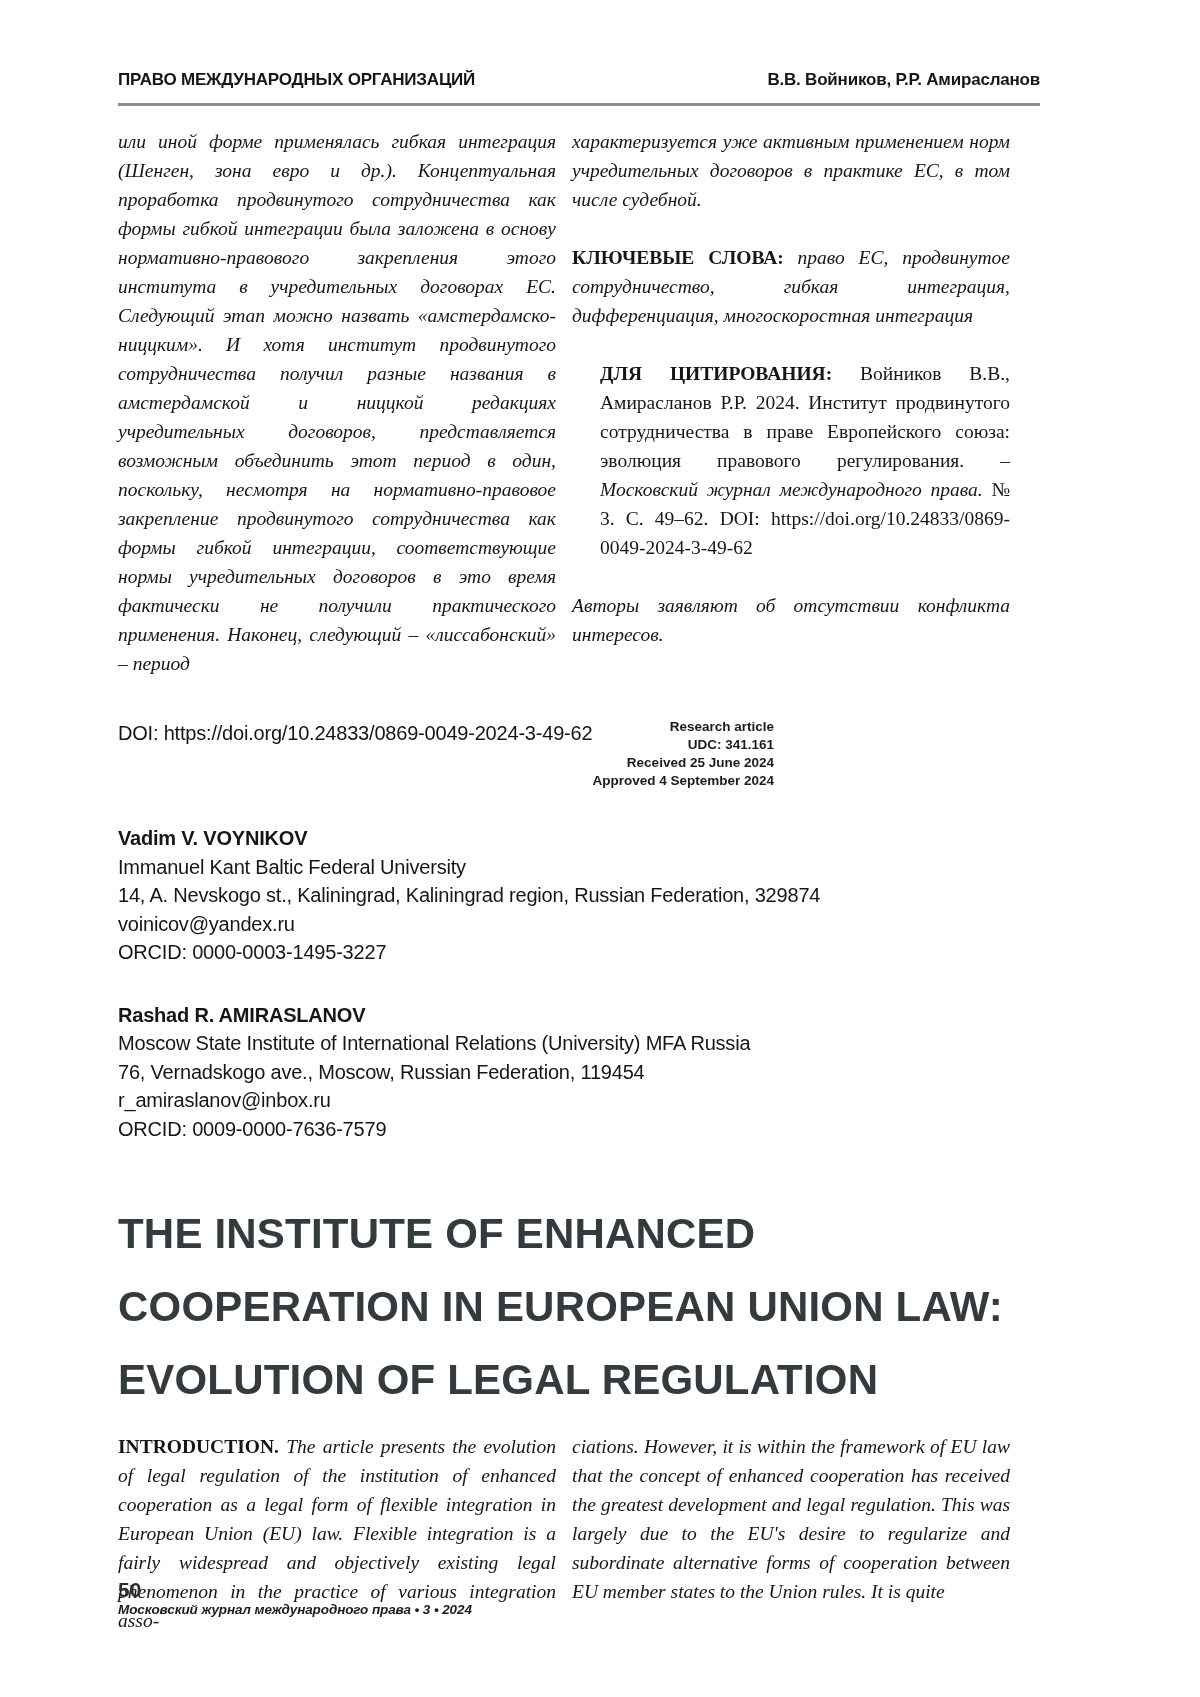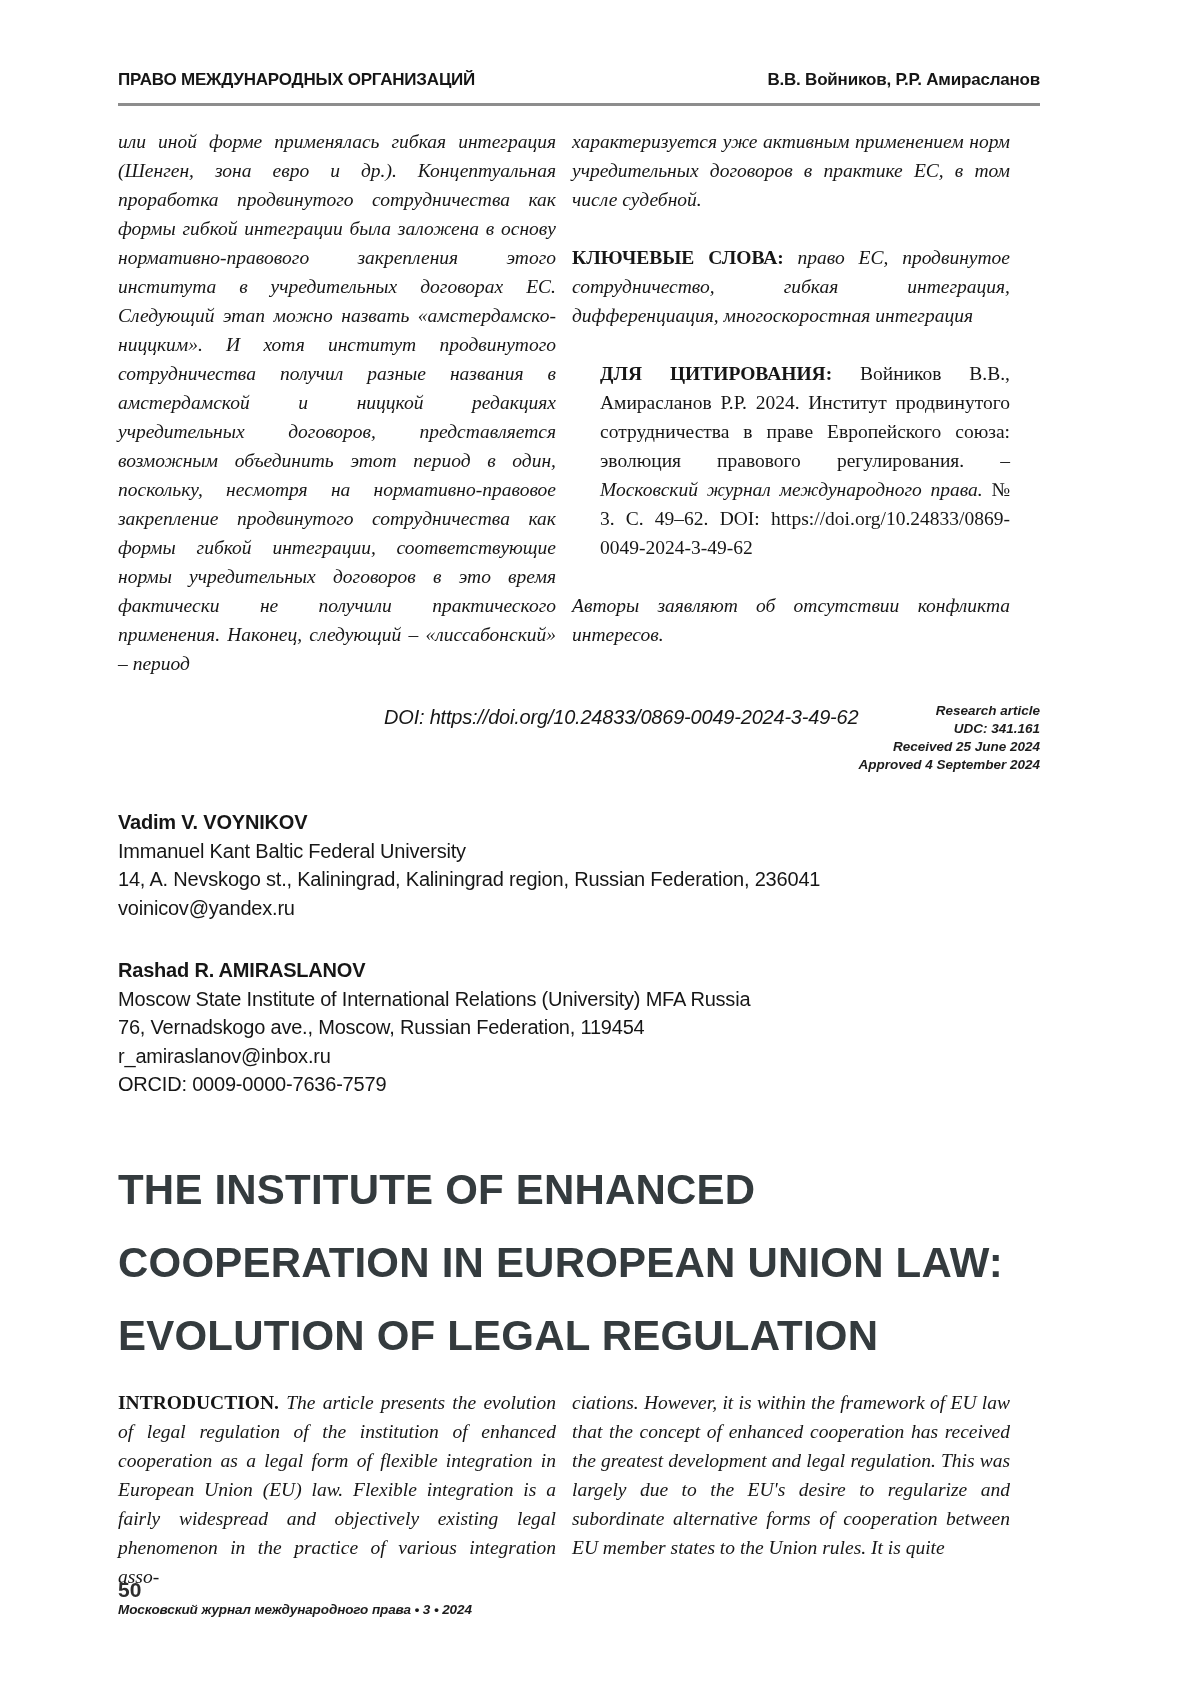--- a/index.html
+++ b/index.html
@@ -33,21 +33,21 @@
   .citation .journal { font-style:italic; }
   
   .banner {
     display:inline-block; margin-top:122px;
     background:#0f0f0f; color:#ffffff;
     font-size:21px; font-weight:bold;
     letter-spacing:0.4px; word-spacing:7px;
     padding:13px 20px 12px 20px;
   }
   
-  .doi-row { display:flex; justify-content:flex-end; margin-top:24px;font-style:italic; }
+  .doi-row { display:flex; justify-content:flex-start; margin-top:40px; }
   .doi { font-size:20px; letter-spacing:-0.2px; padding-top:4px; }
   .meta { text-align:right; font-size:13.5px; line-height:18px; font-weight:bold; color:#1c1c1c; }
   
   .author { margin-top:34px; font-size:20px; line-height:28.5px; letter-spacing:-0.2px; }
   .author .name { font-weight:bold; }
   
   .title {
     margin-top:54px;
     font-size:42px; font-weight:bold; line-height:73px;
     color:#343b3e; letter-spacing:0.2px;
@@ -104,22 +104,23 @@
       <div>UDC: 341.161</div>
       <div>Received 25 June 2024</div>
       <div>Approved 4 September 2024</div>
     </div>
   </div>
 
   
   <div class="author">
     <div class="name">Vadim V. VOYNIKOV</div>
     <div>Immanuel Kant Baltic Federal University</div>
-    <div>14, A. Nevskogo st., Kaliningrad, Kaliningrad region, Russian Federation, 236041</div>
+    <div>14, A. Nevskogo st., Kaliningrad, Kaliningrad region, Russian Federation, 329874</div>
     <div>voinicov@yandex.ru</div>
+    <div>ORCID: 0000-0003-1495-3227</div>
   </div>
 
   
   <div class="author">
     <div class="name">Rashad R. AMIRASLANOV</div>
     <div>Moscow State Institute of International Relations (University) MFA Russia</div>
     <div>76, Vernadskogo ave., Moscow, Russian Federation, 119454</div>
     <div>r_amiraslanov@inbox.ru</div>
     <div>ORCID: 0009-0000-7636-7579</div>
   </div>

